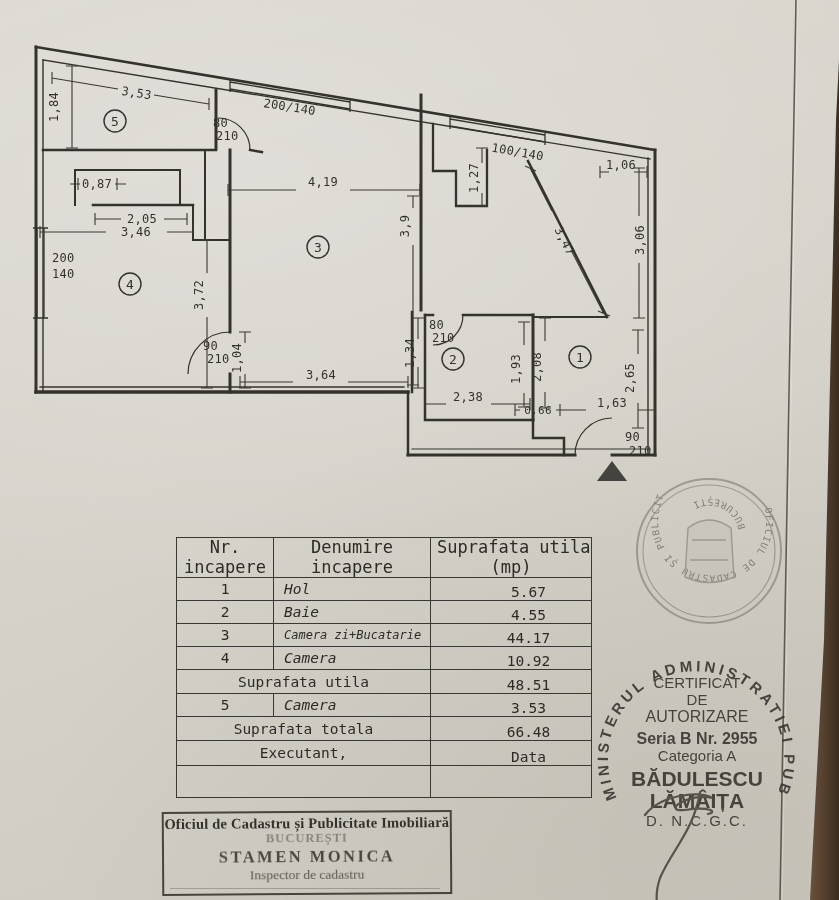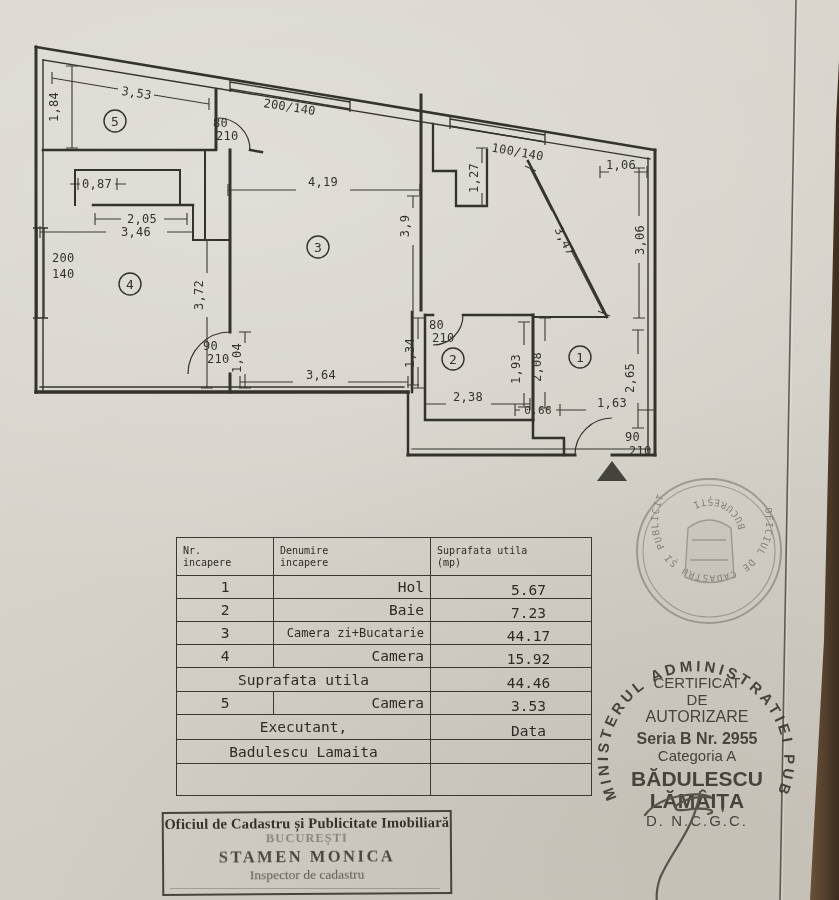--- a/index.html
+++ b/index.html
@@ -19,22 +19,22 @@
   #areatable{
     position:absolute;left:176px;top:537px;width:415px;
     border-collapse:collapse;table-layout:fixed;
     font-size:14.5px;color:#2d2b26;
   }
   #areatable td{
     border:1.8px solid #3a3832;padding:0 6px;overflow:hidden;white-space:nowrap;
   }
   #areatable td.c{text-align:center;}
   #areatable td.vb{vertical-align:bottom;text-align:center;padding-left:41px;}
-  #areatable td.nm{text-align:right;padding-left:10px;}
-  #areatable .hdr{font-size:10px;line-height:1.15;text-align:left;vertical-align:middle;}
+  #areatable td.nm{text-align:left;padding-left:10px;font-style:italic;}
+  #areatable .hdr{font-size:17px;line-height:1.15;text-align:center;vertical-align:middle;}
   #areatable .small{font-size:12px;}
   
   #officestamp{
     position:absolute;left:162px;top:811px;width:286px;height:80px;
     border:2px solid rgba(48,45,38,.85);
     font-family:"Liberation Serif","DejaVu Serif",serif;
     text-align:center;color:#34322c;transform:rotate(-.4deg);
     background:rgba(214,211,203,.0);
   }
   #officestamp .l1{font-size:14.5px;font-weight:bold;margin-top:2px;letter-spacing:.2px;}
@@ -254,48 +254,48 @@
           <span>(mp)</span></td>
     </tr>
     <tr style="height:23px">
       <td class="c">1</td>
       <td class="nm">Hol</td>
       <td class="vb">5.67</td>
     </tr>
     <tr style="height:23px">
       <td class="c">2</td>
       <td class="nm">Baie</td>
-      <td class="vb">7.23</td>
+      <td class="vb">4.55</td>
     </tr>
     <tr style="height:23px">
       <td class="c">3</td>
       <td class="nm small">Camera zi+Bucatarie</td>
       <td class="vb">44.17</td>
     </tr>
     <tr style="height:23px">
       <td class="c">4</td>
       <td class="nm">Camera</td>
-      <td class="vb">15.92</td>
+      <td class="vb">10.92</td>
     </tr>
     <tr style="height:24px">
       <td class="c" colspan="2">Suprafata utila</td>
-      <td class="vb">44.46</td>
+      <td class="vb">48.51</td>
     </tr>
     <tr style="height:23px">
       <td class="c">5</td>
       <td class="nm">Camera</td>
       <td class="vb">3.53</td>
     </tr>
+    <tr style="height:24px">
+      <td class="c" colspan="2">Suprafata totala</td>
+      <td class="vb">66.48</td>
+    </tr>
     <tr style="height:25px">
       <td class="c" colspan="2">Executant,</td>
       <td class="vb">Data</td>
-    </tr>
-    <tr style="height:24px">
-      <td class="c" colspan="2">Badulescu Lamaita</td>
-      <td></td>
     </tr>
     <tr style="height:32px">
       <td colspan="2"></td>
           <td></td>
     </tr>
   </tbody>
     </table>
 
   <div id="officestamp">
     <div class="l1">Oficiul de Cadastru și Publicitate Imobiliară</div>

